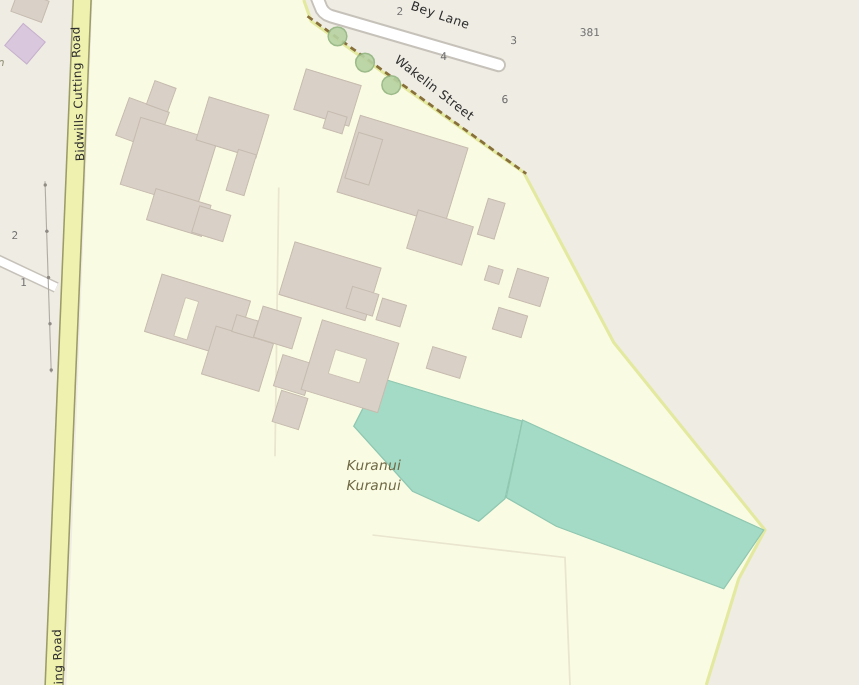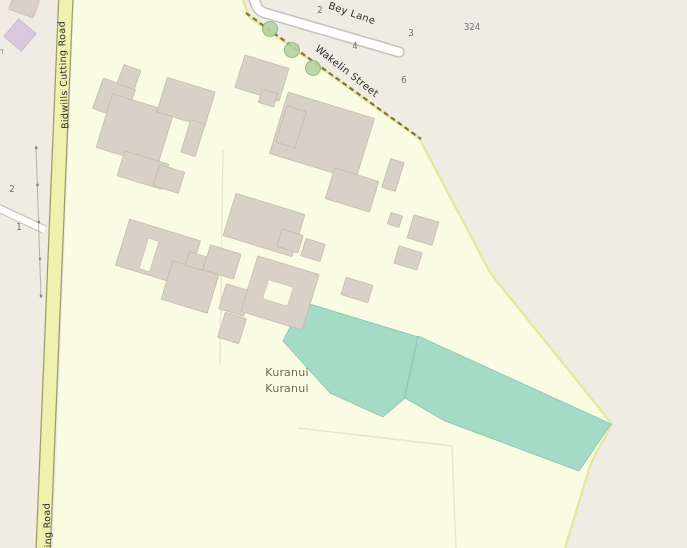--- a/index.html
+++ b/index.html
@@ -11,22 +11,22 @@
   }
   #map svg{position:absolute;left:0;top:0;}
   .lbl{position:absolute;white-space:nowrap;color:#333;pointer-events:none;}
   .road-lbl{font-size:9.5px;letter-spacing:.35px;color:#2e2e2e;}
   .vroad{transform:translate(-50%,-50%) rotate(-92deg);}
   .bey{left:352px;top:13px;transform:translate(-50%,-50%) rotate(19deg);font-size:10px;}
   .wakelin{left:347px;top:71px;transform:translate(-50%,-50%) rotate(38deg);font-size:10px;}
   .bidwills-top{left:63px;top:75px;}
   .bidwills-bottom{left:48px;top:557px;}
   .college{
-    left:287px;top:381px;transform:translate(-50%,-50%);
-    font-size:11px;line-height:1.45;
+    left:299px;top:381px;transform:translate(-50%,-50%);
+    font-style:italic;font-size:11px;line-height:1.45;
     color:#6e6845;text-align:right;letter-spacing:.2px;
   }
   .hnum{font-size:8.5px;color:#6f6f6f;transform:translate(-50%,-50%);}
   .partial-place{left:-7px;top:51px;transform:translate(0,-50%);font-style:italic;font-size:8.5px;color:#8f8c72;}
   .bld{fill:#d9d0c8;stroke:#c6bbae;stroke-width:.8;}
   .bld-hole{fill:#fafbe3;stroke:#c6bbae;stroke-width:.6;}
   .pitch{fill:#a3dbc6;stroke:#8fc7b1;stroke-width:1;}
 </style>
 </head>
 <body>
@@ -129,19 +129,19 @@
 
   <div class="lbl college">
     <div>Kuranui</div>
     <div>Kuranui</div>
   </div>
 
   <div class="lbl hnum" style="left:320px;top:10px;">2</div>
   <div class="lbl hnum" style="left:411px;top:33px;">3</div>
   <div class="lbl hnum" style="left:355px;top:46px;">4</div>
   <div class="lbl hnum" style="left:404px;top:80px;">6</div>
-  <div class="lbl hnum" style="left:472px;top:27px;">324</div>
+  <div class="lbl hnum" style="left:472px;top:27px;">381</div>
   <div class="lbl hnum" style="left:12px;top:189px;">2</div>
   <div class="lbl hnum" style="left:19px;top:227px;">1</div>
 
   <div class="lbl partial-place">on</div>
 
 </div>
 
 </body></html>

